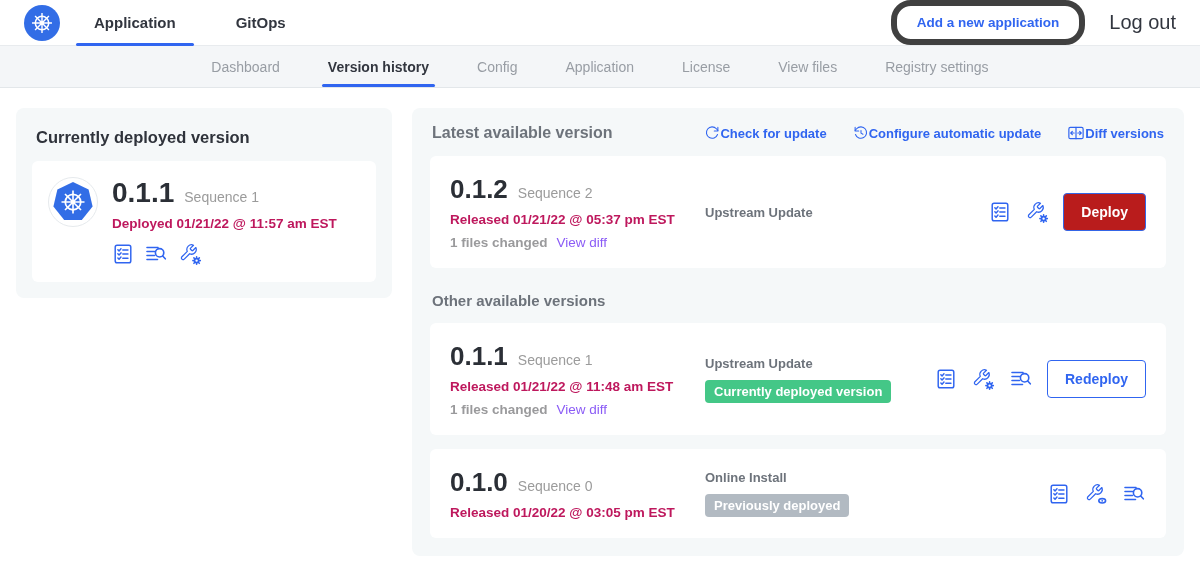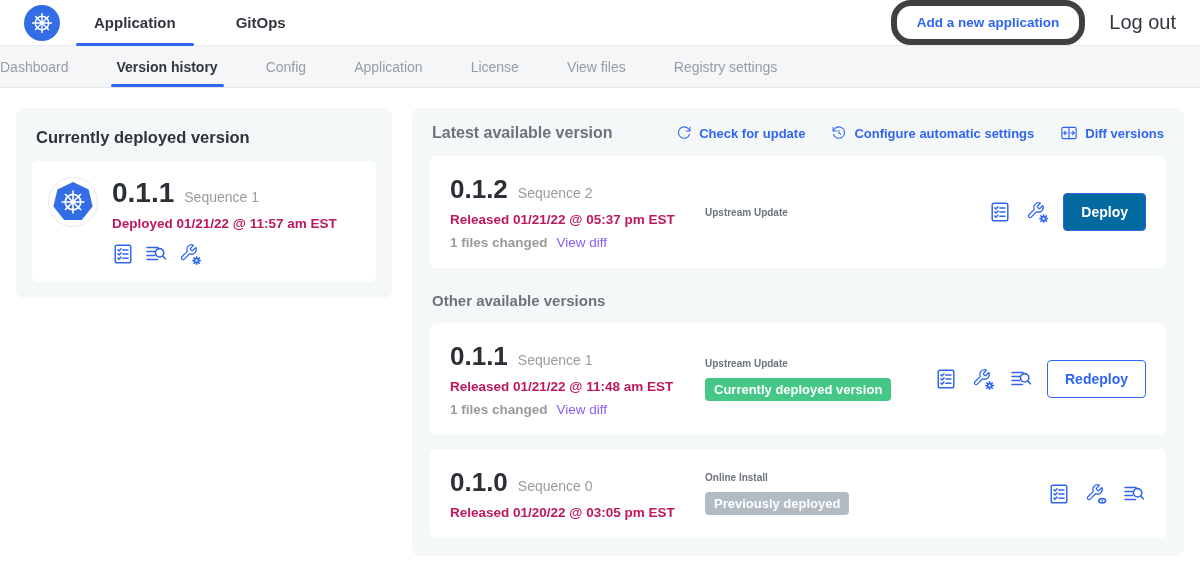--- a/index.html
+++ b/index.html
@@ -15,21 +15,21 @@
   .topbar { height:46px; display:flex; align-items:center; padding:0 24px; border-bottom:1px solid #e8ebee; background:#fff; }
   .logo-circle { width:36px; height:36px; border-radius:50%; background:#326de6; display:flex; align-items:center; justify-content:center; flex:0 0 auto; }
   .top-tabs { display:flex; align-self:stretch; margin-left:30px; }
   .top-tab { position:relative; display:flex; align-items:center; padding:0 4px; margin-right:52px; font-size:15px; font-weight:700; color:#32363f; cursor:pointer; }
   .top-tab.active::after { content:""; position:absolute; left:-14px; right:-14px; bottom:-1px; height:3px; background:#3065f0; border-radius:2px; }
   .topbar-right { margin-left:auto; display:flex; align-items:center; gap:24px; }
   .add-app-btn { background:#fff; border:6px solid #404040; color:#3065f0; font-weight:700; font-size:13.5px; padding:9px 20px; border-radius:20px; cursor:pointer; font-family:inherit; }
   .logout { font-size:20px; color:#32363f; cursor:pointer; }
 
   
-  .subnav { height:42px; background:#f4f6f8; border-bottom:1px solid #e3e7ea; display:flex; justify-content:flex-start; gap:48px; }
+  .subnav { height:42px; background:#f4f6f8; border-bottom:1px solid #e3e7ea; display:flex; justify-content:center; gap:48px; }
   .subnav-tab { position:relative; display:flex; align-items:center; font-size:14px; color:#989da4; cursor:pointer; }
   .subnav-tab.active { color:#32363f; font-weight:700; }
   .subnav-tab.active::after { content:""; position:absolute; left:-6px; right:-6px; bottom:0; height:3px; background:#3065f0; border-radius:2px; }
 
   
   .main { display:flex; align-items:flex-start; gap:20px; padding:20px 16px 0 16px; }
 
   .left-panel { width:376px; flex:0 0 auto; background:#f5f8f9; border-radius:8px; padding:16px; }
   .left-title { font-size:16.5px; font-weight:700; color:#2f333b; padding:4px 4px 0 4px; }
   .deployed-card { background:#fff; border-radius:6px; margin-top:14px; padding:16px; display:flex; gap:14px; }
@@ -39,34 +39,34 @@
   .version-big { font-size:28px; font-weight:800; color:#2b2f36; }
   .seq { font-size:14px; color:#9b9b9b; }
   .muted-date { margin-top:7px; font-size:13.5px; color:#be185d; font-weight:600; }
   .icon-row { display:flex; align-items:center; gap:10px; margin-top:11px; }
   .icon-btn { cursor:pointer; display:flex; align-items:center; }
 
   .right-panel { flex:1; background:#f5f8f9; border-radius:8px; padding:12px 18px 18px 18px; }
   .rp-header { display:flex; align-items:center; padding:4px 2px 0 2px; }
   .rp-title { flex:1; font-size:16px; font-weight:700; color:#6d737b; }
   .rp-actions { display:flex; align-items:center; gap:26px; }
-  .rp-action { display:flex; align-items:center; gap:7px; color:#3065f0; font-size:13px; font-weight:700; cursor:pointer; }
+  .rp-action { display:flex; align-items:center; color:#3065f0; font-size:13px; font-weight:700; cursor:pointer; }
 
   .version-card { background:#fff; border-radius:6px; margin-top:14px; padding:18px 20px; display:grid; grid-template-columns:255px 1fr auto; align-items:center; min-height:88px; }
   .vc-left .version-big { font-size:26px; }
   .files-row { margin-top:8px; font-size:13.5px; color:#9a9a9c; font-weight:600; display:flex; gap:9px; }
   .view-diff { color:#8b5cf6; font-weight:400; cursor:pointer; }
   .vc-mid { display:flex; flex-direction:column; align-items:flex-start; gap:9px; }
-  .source { font-size:10px; font-weight:700; color:#6d737b; }
+  .source { font-size:13px; font-weight:700; color:#6d737b; }
   .badge { font-size:13px; font-weight:700; color:#fff; padding:4px 9px; border-radius:4px; }
   .badge.green { background:#44c787; }
   .badge.gray  { background:#b2bac2; }
   .vc-right { display:flex; align-items:center; gap:14px; padding-left:12px; }
   .btn { font-family:inherit; font-size:14px; font-weight:700; border-radius:4px; padding:10px 17px; cursor:pointer; }
-  .btn-primary { background:#0369a1; border:1px solid #3465e6; color:#fff; }
+  .btn-primary { background:#b91c1c; border:1px solid #3465e6; color:#fff; }
   .btn-outline { background:#fff; border:1px solid #3065f0; color:#3065f0; }
   .other-title { margin:24px 2px 0 2px; font-size:15px; color:#6d737b; }
 </style>
 </head>
 <body>
 
 <svg width="0" height="0" style="position:absolute">
   <defs>
     <g id="i-wheel">
       <circle cx="12" cy="12" r="6.2" stroke="#fff" stroke-width="1.4" fill="none"></circle>
@@ -208,21 +208,21 @@
         <span class="rp-action">
           <svg width="16" height="16" viewBox="0 0 24 24">
               <use href="#i-refresh"></use>
             </svg>
           <span>Check for update</span>
         </span>
         <span class="rp-action">
           <svg width="16" height="16" viewBox="0 0 24 24">
               <use href="#i-schedule"></use>
             </svg>
-          <span>Configure automatic settings</span>
+          <span>Configure automatic update</span>
         </span>
         <span class="rp-action">
           <svg width="18" height="18" viewBox="0 0 24 24">
               <use href="#i-diff"></use>
             </svg>
           <span>Diff versions</span>
         </span>
       </div>
     </div>
 

